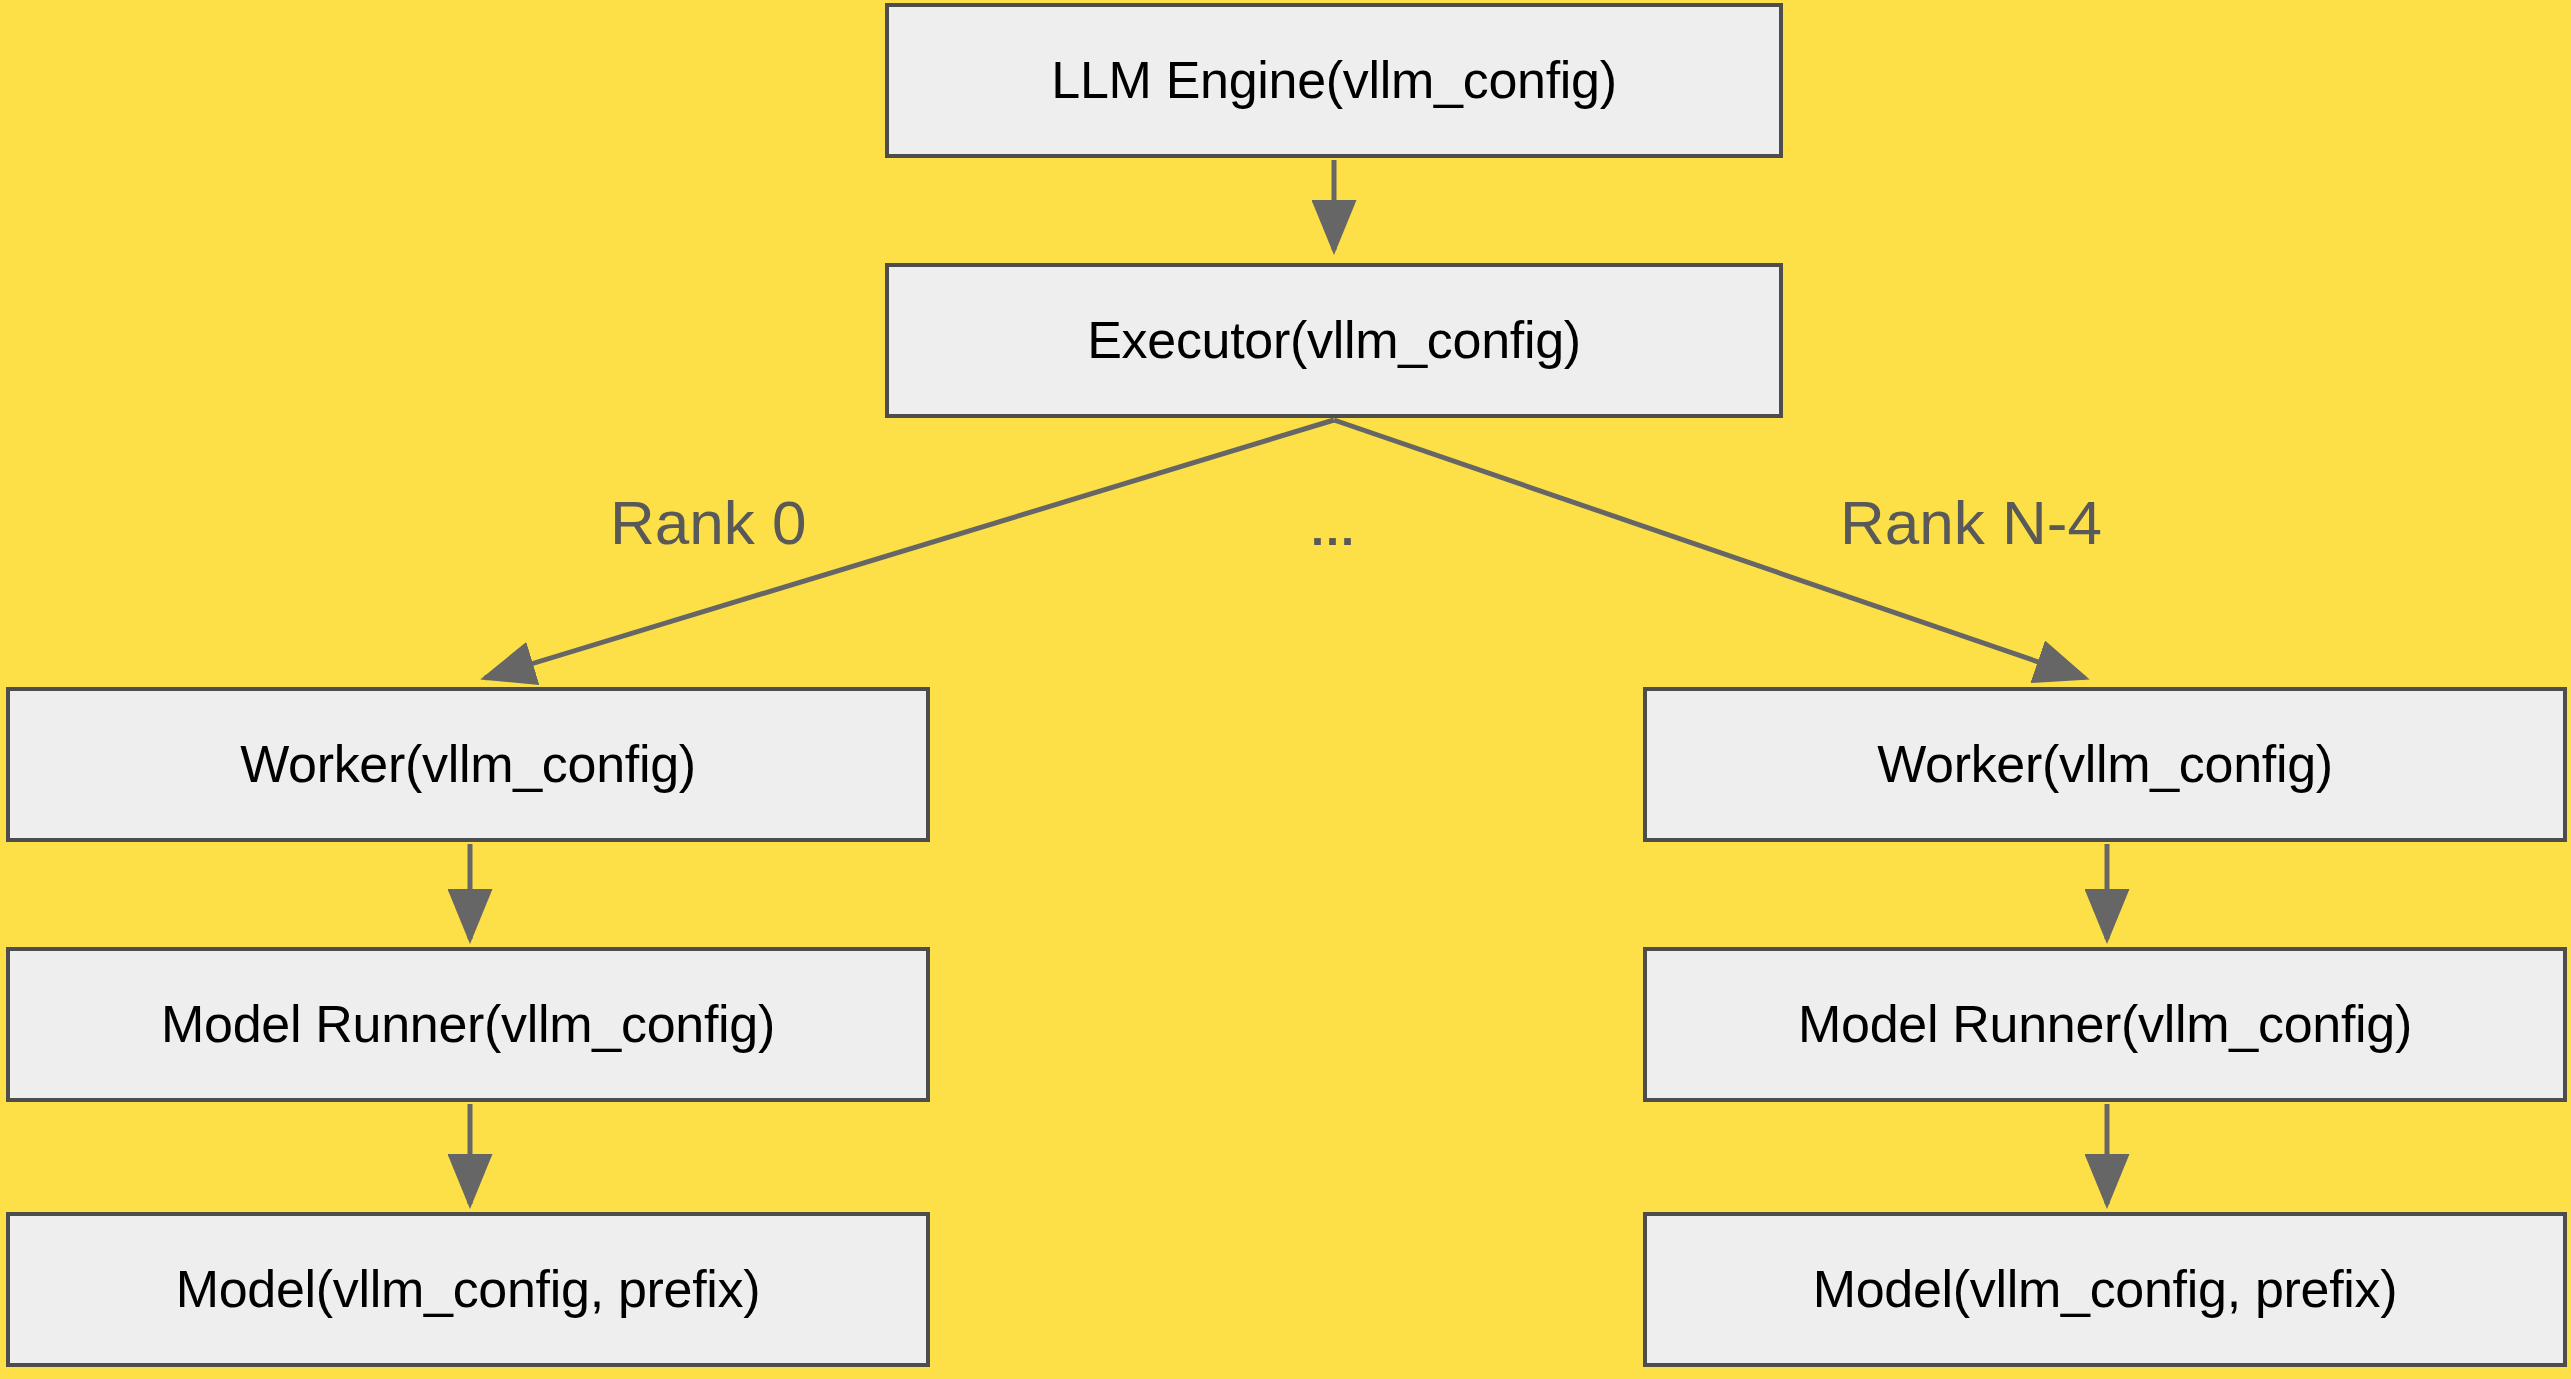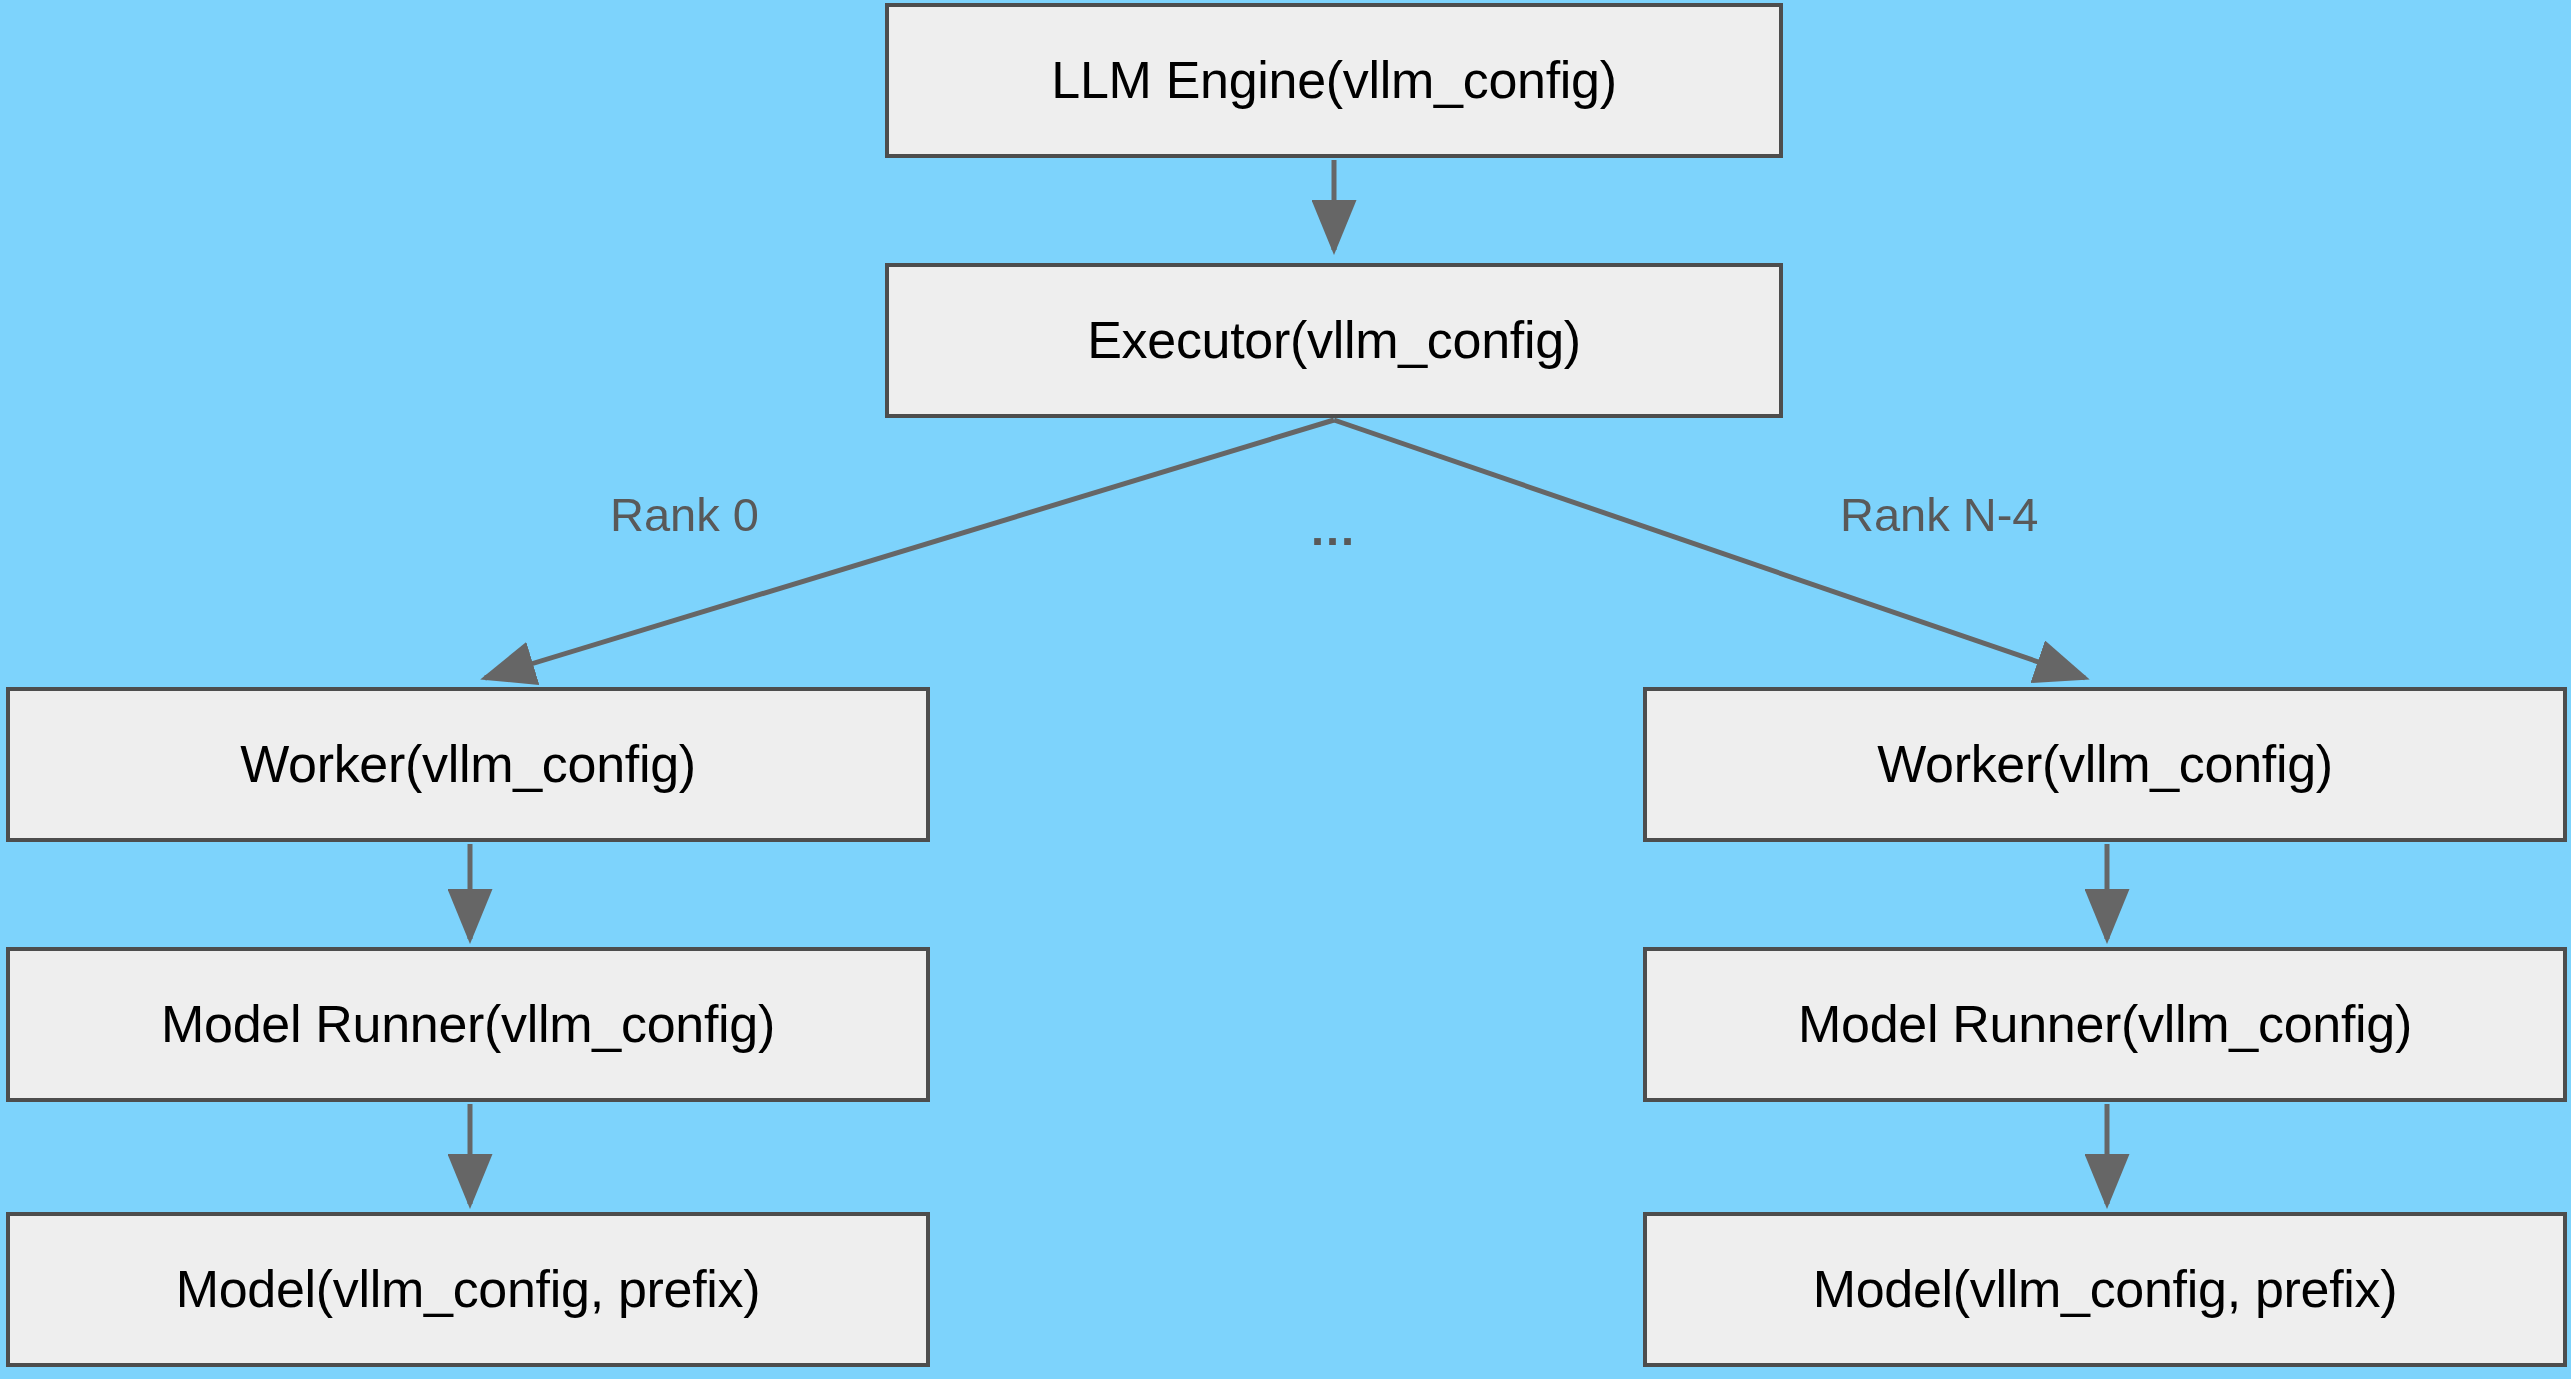--- a/index.html
+++ b/index.html
@@ -5,21 +5,21 @@
 <style>
   html, body {
     margin: 0;
     padding: 0;
     background: #000000;
   }
   #stage {
     position: relative;
     width: 2571px;
     height: 1379px;
-    background: #7dd3fc;
+    background: #fde047;
     overflow: hidden;
     font-family: "Liberation Sans", sans-serif;
   }
   .node {
     position: absolute;
     box-sizing: border-box;
     background: #eeeeee;
     border: 4px solid #4d4d4d;
     display: flex;
     align-items: center;
@@ -30,21 +30,21 @@
     font-size: 52px;
     font-weight: 400;
     line-height: 1.1;
     letter-spacing: -0.3px;
     white-space: nowrap;
     text-align: center;
   }
   .edge-label {
     position: absolute;
     color: #595959;
-    font-size: 47px;
+    font-size: 62px;
     font-weight: 400;
     white-space: nowrap;
     letter-spacing: 0px;
   }
   .ellipsis-label {
     position: absolute;
     color: #595959;
     font-size: 47px;
     font-weight: 700;
     letter-spacing: 2px;

